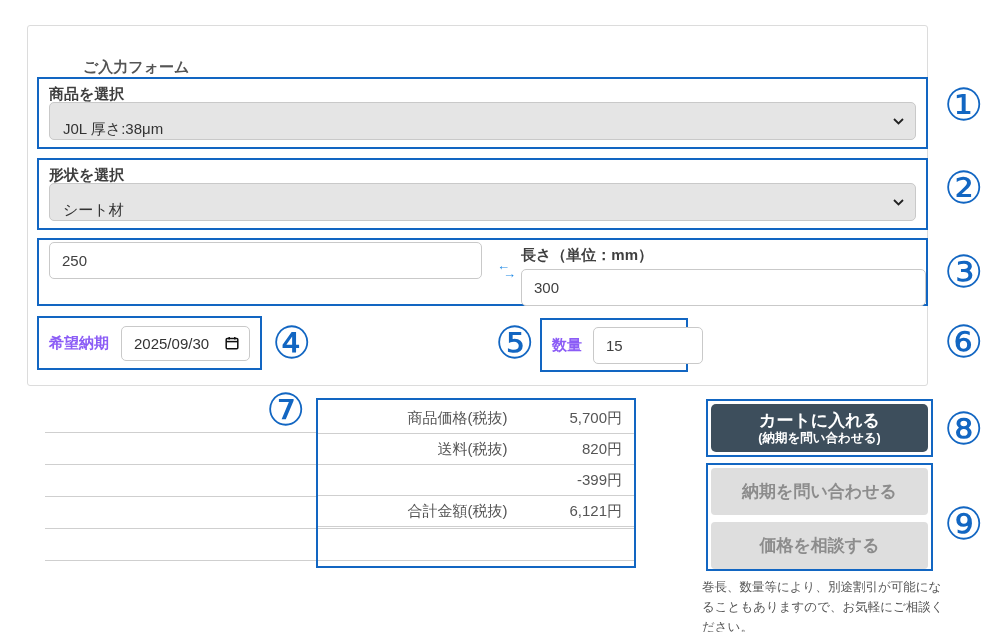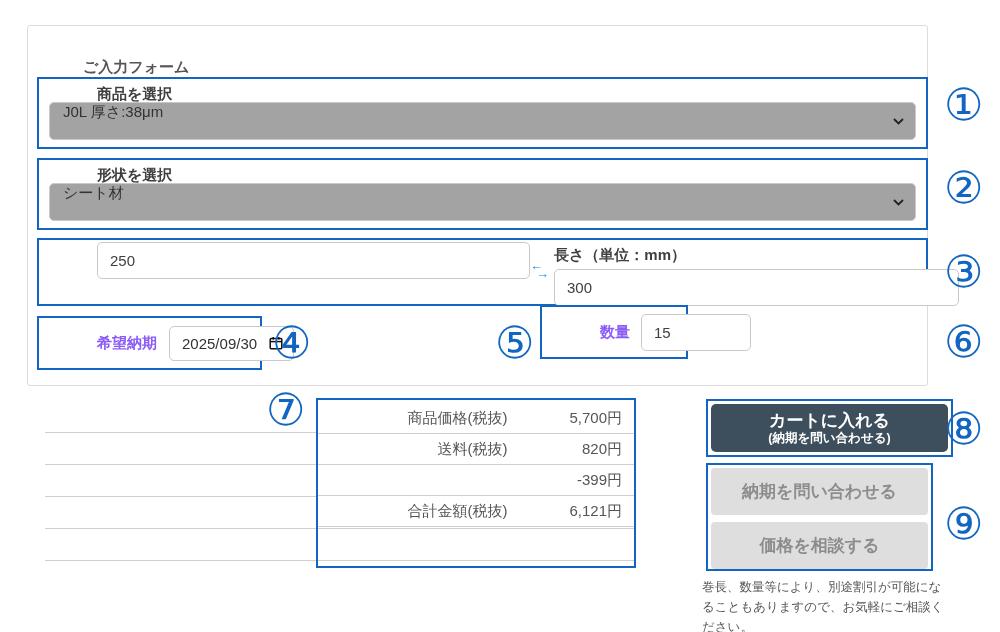--- a/index.html
+++ b/index.html
@@ -10,39 +10,39 @@
   
   .form-card{
     position:absolute;left:27px;top:25px;width:901px;height:361px;
     border:1px solid #dcdcdc;border-radius:3px;background:#ffffff;box-sizing:border-box;
   }
   .form-title{
     position:absolute;left:55px;top:32px;font-size:15px;font-weight:bold;color:#555;
   }
   
   .bluebox{
-    position:absolute;border:2px solid #1266c2;background:#ffffff;box-sizing:border-box;padding-left:48px;
+    position:absolute;border:2px solid #1266c2;background:#ffffff;box-sizing:border-box;
   }
   .grp-product{left:37px;top:77px;width:891px;height:72px;}
   .grp-shape{left:37px;top:158px;width:891px;height:72px;}
   .grp-size{left:37px;top:238px;width:891px;height:68px;}
   .grp-date{left:37px;top:316px;width:225px;height:54px;}
-  .grp-qty{left:540px;top:305px;width:148px;height:54px;}
+  .grp-qty{left:540px;top:318px;width:148px;height:54px;}
   .grp-pricebtn{left:710px;top:316px;width:220px;height:54px;}
 
   .field-label{
     font-size:15px;font-weight:bold;color:#3f3f3f;padding:5px 10px 2px 10px;line-height:1.3;
     white-space:nowrap;
   }
   .field-note{font-size:11px;font-weight:bold;color:#3f3f3f;margin-left:4px;}
 
   .selectbox{
     position:absolute;left:10px;right:10px;bottom:7px;height:38px;
-    border:1px solid #c9c9c9;border-radius:5px;background:#a3a3a3;
-    display:flex;align-items:flex-start;padding:0 30px 0 13px;box-sizing:border-box;
+    border:1px solid #c9c9c9;border-radius:5px;background:#e5e5e5;
+    display:flex;align-items:flex-end;padding:0 30px 0 13px;box-sizing:border-box;
     font-size:15px;color:#333;cursor:pointer;margin-top:20px;
   }
   .selectbox .chev{position:absolute;right:11px;top:50%;margin-top:-3px;line-height:0;}
 
   .size-cols{display:flex;align-items:flex-start;}
   .size-col{position:relative;}
   .size-col.w{width:466px;}
   .size-col.l{flex:1;}
   .textinput{
     display:block;border:1px solid #c9c9c9;border-radius:5px;background:#fff;
@@ -84,21 +84,21 @@
   .price-box{left:316px;top:398px;width:320px;height:170px;background:transparent;}
   .price-rows{position:absolute;left:0;right:0;top:3px;}
   .price-row{
     display:flex;align-items:center;height:30px;border-bottom:1px solid #cfcfcf;
     font-size:15px;color:#555;background:#fff;
   }
   .price-row .pl{flex:0 0 60%;text-align:right;white-space:nowrap;}
   .price-row .pv{flex:1;text-align:right;padding-right:12px;white-space:nowrap;}
 
   
-  .cart-box{left:706px;top:399px;width:247px;height:58px;}
+  .cart-box{left:706px;top:399px;width:227px;height:58px;}
   .gray-box{left:706px;top:463px;width:227px;height:108px;}
   .btn-gray{
     position:absolute;left:3px;right:3px;height:47px;background:#dedede;border:none;border-radius:4px;
     font-family:Liberation Sans, sans-serif;
     font-size:17px;font-weight:bold;color:#8c8c8c;cursor:pointer;
   }
   .btn-gray.b1{top:3px;}
   .btn-gray.b2{top:57px;}
   .note{
     position:absolute;left:702px;top:577px;width:252px;

